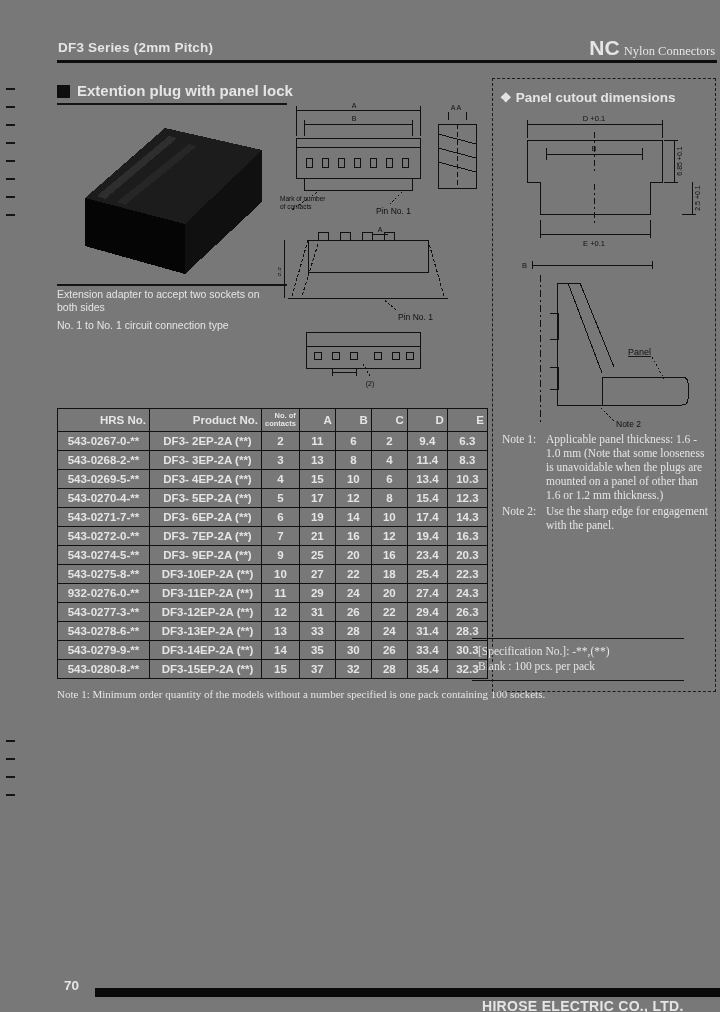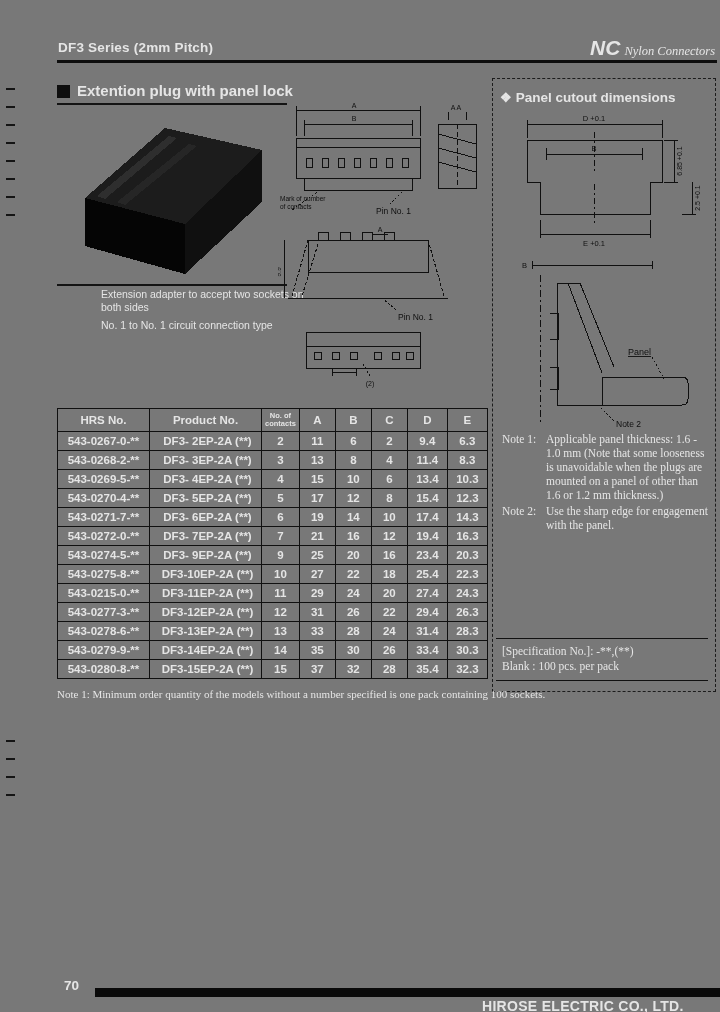--- a/index.html
+++ b/index.html
@@ -1,47 +1,47 @@
 <!DOCTYPE html>
 <html><head>
 <meta charset="utf-8">
 <style>
   html,body{margin:0;padding:0;}
   #page{position:relative;width:720px;height:1012px;background:#787878;overflow:hidden;
         font-family:"Liberation Sans",sans-serif;color:#e5e5e5;}
   .abs{position:absolute;}
   
   #series-title{left:58px;top:40px;font-size:13.5px;font-weight:bold;letter-spacing:.2px;}
-  #brand{right:5px;top:36px;text-align:right;font-style:italic;}
+  #brand{right:5px;top:36px;text-align:right;}
   #brand .nc{font-size:21px;font-weight:bold;letter-spacing:0;}
   #brand .nylon{font-family:"Liberation Serif",serif;font-size:12.5px;margin-left:4px;}
   #header-rule{left:57px;top:60px;width:660px;height:2.5px;background:#0e0e0e;}
   
   #sq{left:57px;top:85px;width:13px;height:13px;background:#0e0e0e;}
   #plug-title{left:77px;top:82px;font-size:15px;font-weight:bold;}
   
   .hline{background:#141414;height:1.5px;}
   #photo-top{left:57px;top:103px;width:230px;}
   #photo-bottom{left:57px;top:284px;width:230px;}
-  #captions{left:57px;top:288px;width:235px;font-size:10.5px;line-height:12.5px;margin-left:44px;}
+  #captions{left:57px;top:288px;width:235px;font-size:10.5px;line-height:12.5px;}
   
   #panel-box{left:492px;top:78px;width:224px;height:614px;border:1.5px dashed #1c1c1c;box-sizing:border-box;}
   #panel-title{left:500px;top:90px;font-size:13.5px;font-weight:bold;}
   #panel-title .diamond{font-size:13px;margin-right:4px;}
   #notes{left:502px;top:432px;width:206px;font-family:"Liberation Serif",serif;font-size:11.5px;line-height:14px;}
   .note-row{display:flex;margin-bottom:2px;}
   .note-label{width:44px;flex:0 0 44px;}
   .note-text{flex:1;}
-  #spec-box{left:496px;top:638px;width:212px;border-top:1.5px solid #111;border-bottom:1.5px solid #111;
+  #spec-box{left:472px;top:638px;width:212px;border-top:1.5px solid #111;border-bottom:1.5px solid #111;
             font-family:"Liberation Serif",serif;font-size:11.5px;line-height:15px;padding:5px 4px 6px 6px;box-sizing:border-box;}
   
   #conn-table{left:57px;top:408px;border-collapse:collapse;table-layout:fixed;}
   #conn-table th,#conn-table td{border:1.5px solid #101010;font-size:11.5px;font-weight:600;
       padding:0 3px;height:18px;text-align:center;white-space:nowrap;overflow:hidden;}
-  #conn-table th{height:22px;font-size:11.5px;font-weight:bold;}
+  #conn-table th{height:22px;font-size:11.5px;font-weight:bold;text-align:right;}
   #conn-table th.small{font-size:7.5px;line-height:8px;white-space:normal;font-weight:600;}
   #conn-table td.prod{text-align:center;padding-left:7px;}
   #table-note{left:57px;top:688px;width:560px;font-family:"Liberation Serif",serif;font-size:11px;}
   
   #page-num{left:64px;top:978px;font-size:13.5px;font-weight:bold;}
   #footer-bar{left:95px;top:988px;width:625px;height:9px;background:#0a0a0a;}
   #company{left:482px;top:998px;font-size:14px;font-weight:bold;letter-spacing:.3px;}
   
   .tick{position:absolute;left:6px;width:9px;height:2px;background:#141414;}
   svg text{font-family:"Liberation Sans",sans-serif;fill:#101010;}
@@ -313,21 +313,21 @@
           <td>543-0275-8-**</td>
           <td class="prod">DF3-10EP-2A (**)</td>
           <td>10</td>
           <td>27</td>
           <td>22</td>
           <td>18</td>
           <td>25.4</td>
           <td>22.3</td>
         </tr>
         <tr>
-          <td>543-0215-0-**</td>
+          <td>932-0276-0-**</td>
           <td class="prod">DF3-11EP-2A (**)</td>
           <td>11</td>
           <td>29</td>
           <td>24</td>
           <td>20</td>
           <td>27.4</td>
           <td>24.3</td>
         </tr>
         <tr>
           <td>543-0277-3-**</td>

